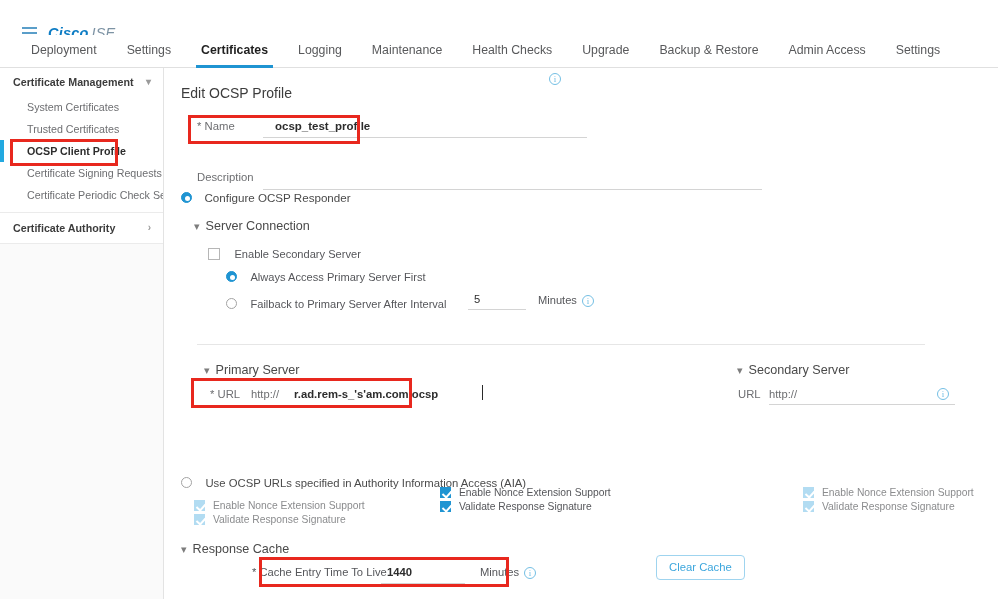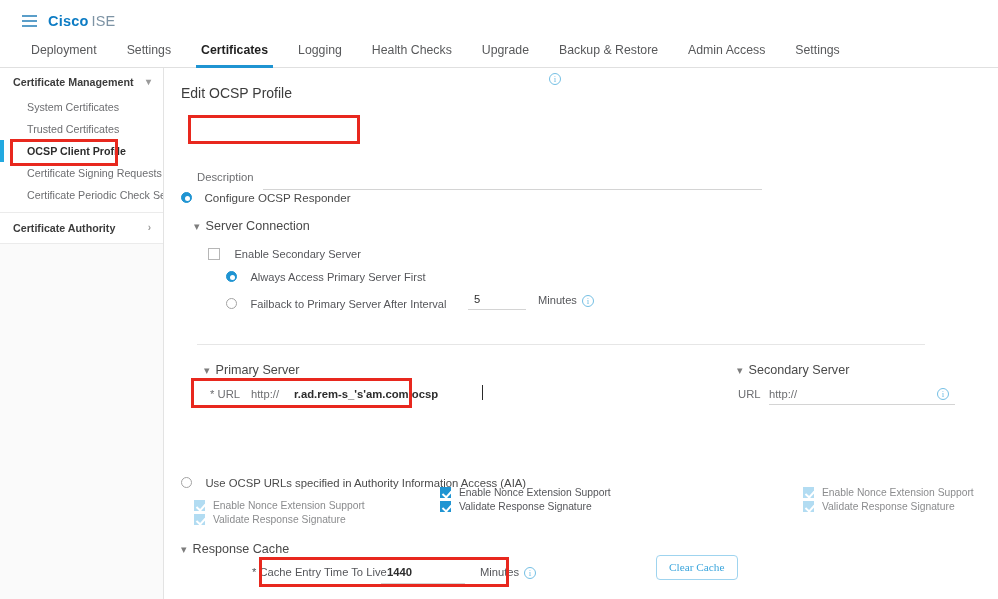--- a/index.html
+++ b/index.html
@@ -7,23 +7,24 @@
     margin: 0; padding: 0;
     width: 998px; height: 599px;
     background: #ffffff;
     font-family: "Liberation Sans", sans-serif;
     color: #3c3c3c;
     overflow: hidden;
   }
 
   
   #topbar {
-    position: absolute; left: 0; top: 4px; width: 998px; height: 35px;
+    position: absolute; left: 0; top: 16px; width: 998px; height: 35px;
     background: #fff;
     border-bottom: 1px solid #e8e8e8;
+    font-style: italic;
   }
   #hamburger {
     position: absolute; left: 22px; top: 11px;
     width: 15px; height: 12px; cursor: pointer;
   }
   #hamburger i {
     display: block; width: 15px; height: 2px; background: #5a9ec9; margin-bottom: 3px;
   }
   #brand {
     position: absolute; left: 48px; top: 9px;
@@ -236,21 +237,21 @@
     font-size: 11.3px; color: #2d2d2d; font-weight: bold;
     padding: 0 0 2px 6px; outline: none;
   }
   #cache-unit { position: absolute; left: 228px; top: 3px; font-size: 11.2px; color: #55565a; }
   #cache-info { position: absolute; left: 272px; top: 4px; }
   #clear-cache-btn {
     position: absolute; left: 492px; top: 487px;
     padding: 5px 12px 6px;
     border: 1px solid #9fd4ef; border-radius: 4px; background: #fff;
     color: #3ca6dd; font-size: 11.3px;
-    font-family: Liberation Serif, serif;
+    font-family: Liberation Sans, sans-serif;
     cursor: pointer; outline: none;
   }
 
   
   .redbox {
     position: absolute; border: 3px solid #e8281e; pointer-events: none;
     background: transparent;
   }
   #rb-sidebar  { left: 10px;  top: 139px; width: 108px; height: 27px; }
   #rb-name     { left: 188px; top: 115px; width: 172px; height: 29px; }
@@ -270,20 +271,21 @@
     <span class="c">Cisco</span><span class="i">ISE</span>
   </div>
 </div>
 
 <div id="tabbar">
   <div class="tabs" id="tabs-container">
       <div class="tab">Deployment</div>
       <div class="tab">Settings</div>
       <div class="tab active">Certificates</div>
       <div class="tab">Logging</div>
+      <div class="tab">Maintenance</div>
       <div class="tab">Health Checks</div>
       <div class="tab">Upgrade</div>
       <div class="tab">Backup &amp; Restore</div>
       <div class="tab">Admin Access</div>
       <div class="tab">Settings</div>
     </div>
 </div>
 
 <div id="sidebar">
 
@@ -305,20 +307,24 @@
       <span class="chev">›</span>
     </div>
   </div>
 
 </div>
 
 <div id="main">
 
   <div id="form-title">Edit OCSP Profile</div>
 
+  <div id="name-row">
+    <span id="name-label" class="lbl">* Name</span>
+    <input id="name-input" type="text" value="ocsp_test_profile" style="">
+  </div>
 
   <div id="desc-row">
     <span id="desc-label" class="lbl">Description</span>
     <input id="desc-input" type="text" value="" style="">
   </div>
 
   <div id="row-config">
     <span class="radio on"></span>
     <span class="t">Configure OCSP Responder</span>
   </div>

